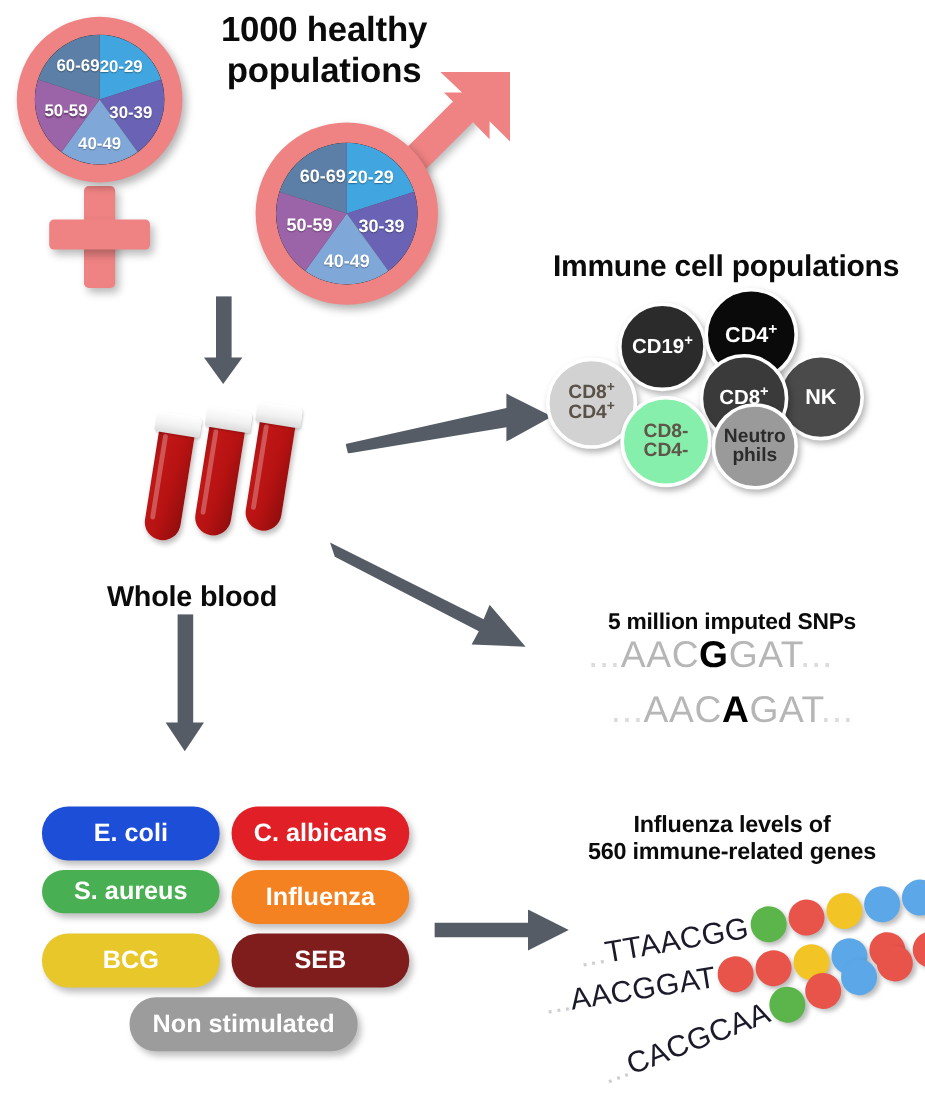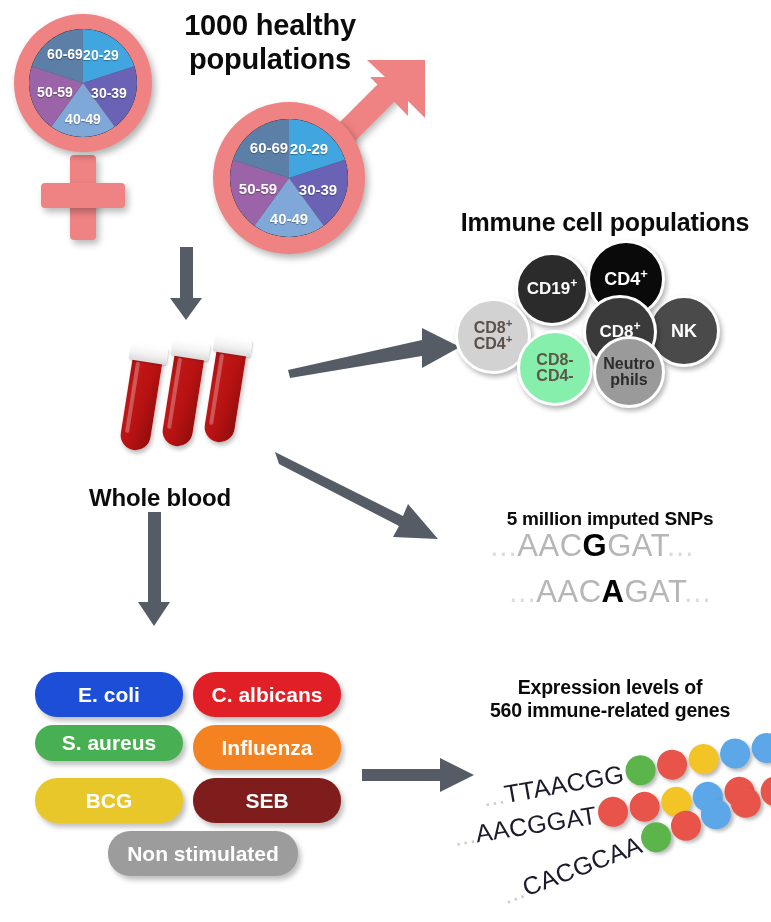--- a/index.html
+++ b/index.html
@@ -373,21 +373,21 @@
     </div>
   </div>
 
   <div>
     <svg class="abs" style="left:362px; top:758px;" width="114" height="36" viewBox="0 0 114 36">
       <polygon points="0,11 78,11 78,0 112,17 78,34 78,23 0,23" fill="#555c66"></polygon>
     </svg>
   </div>
 
   <div class="heading abs" id="title-expression">
-    <div>Expression levels of</div>
+    <div>Influenza levels of</div>
     <div>560 immune-related genes</div>
   </div>
 
   <div class="abs" style="left:450px; top:740px; width:321px; height:175px;">
 
     <div class="strand" style="left:33px; top:43px; transform: rotate(-10deg);">
       <span class="strand-text"><span class="lead">...</span><span>TTAACGG</span></span>
       <span class="bead" style="background:#5cb54b;"></span>
       <span class="bead" style="background:#e8544a;"></span>
       <span class="bead" style="background:#f2c425;"></span>

